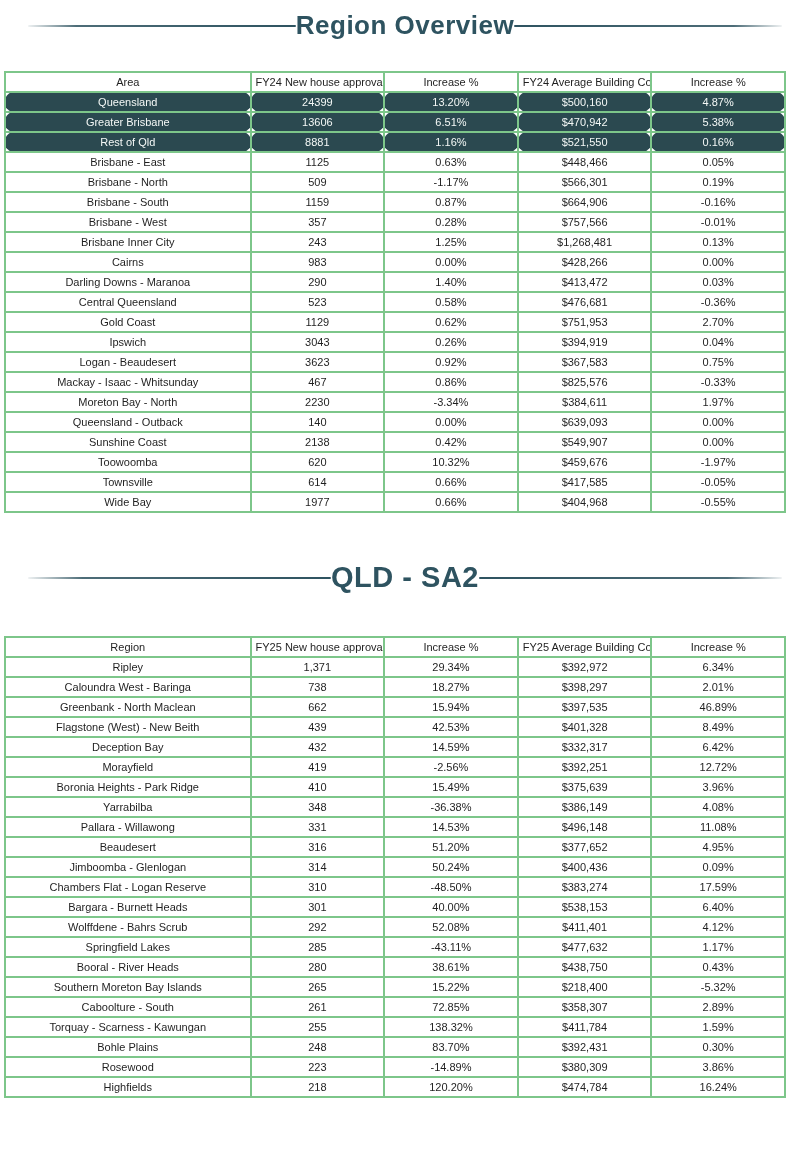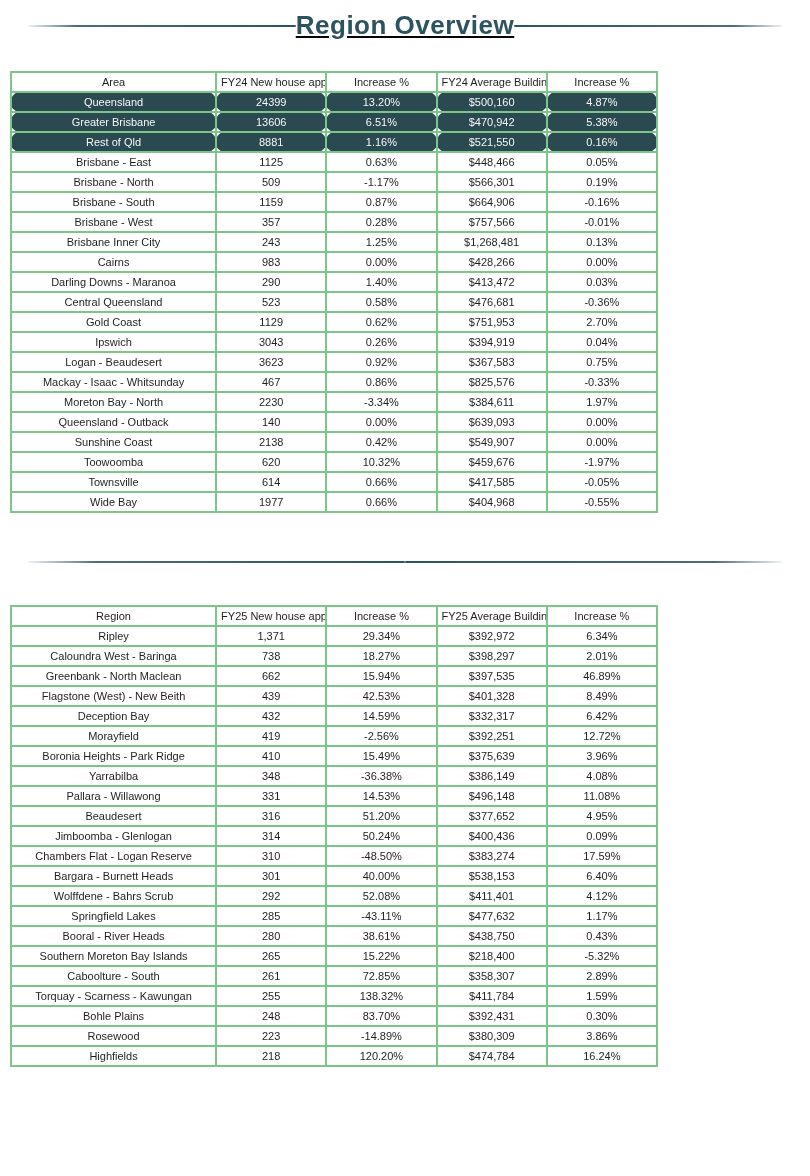--- a/index.html
+++ b/index.html
@@ -12,43 +12,42 @@
     width: 810px;
     min-height: 1176px;
     margin: 0 auto;
     background: #ffffff;
     box-sizing: border-box;
   }
   .title-row {
     display: flex;
     align-items: center;
     padding: 0 28px;
-    text-decoration: underline;
   }
   .title-row.first { padding-top: 10px; }
   .title-row.second { margin-top: 48px; }
   .rule {
     flex: 1;
     height: 2px;
     border-radius: 1px;
   }
   .rule-l { background: linear-gradient(90deg, rgba(46,83,96,0.08), rgba(46,83,96,0.85) 18%, #2e5360 100%); }
   .rule-r { background: linear-gradient(270deg, rgba(46,83,96,0.08), rgba(46,83,96,0.85) 18%, #2e5360 100%); }
   h1.title {
     margin: 0;
     color: #2e5360;
     font-weight: 600;
     letter-spacing: 0.5px;
     white-space: nowrap;
   }
   .section-1 h1.title { font-size: 26px; }
   .section-2 h1.title { font-size: 29px; }
   table.data-table {
-    width: 648px;
-    margin: 30px 14px 0 10px;
+    width: 782px;
+    margin: 30px 14px 0 4px;
     border-collapse: collapse;
     table-layout: fixed;
   }
   .section-2 table.data-table { margin-top: 42px; margin-bottom: 18px; padding-left: 36px; }
   table.data-table th,
   table.data-table td {
     border: 2px solid #7dc68a;
     text-align: center;
     vertical-align: middle;
     font-size: 11px;
@@ -237,20 +236,21 @@
             <td>$404,968</td>
             <td>-0.55%</td>
           </tr>
         </tbody>
     </table>
   </section>
 
   <section class="section-2">
     <div class="title-row second">
       <span class="rule rule-l"></span>
+      <h1 class="title">QLD - SA2</h1>
       <span class="rule rule-r"></span>
     </div>
     <table class="data-table" data-table="1">
       <thead>
           <tr>
             <th>Region</th>
             <th>FY25 New house approvals</th>
             <th>Increase %</th>
             <th>FY25 Average Building Cost</th>
             <th>Increase %</th>

